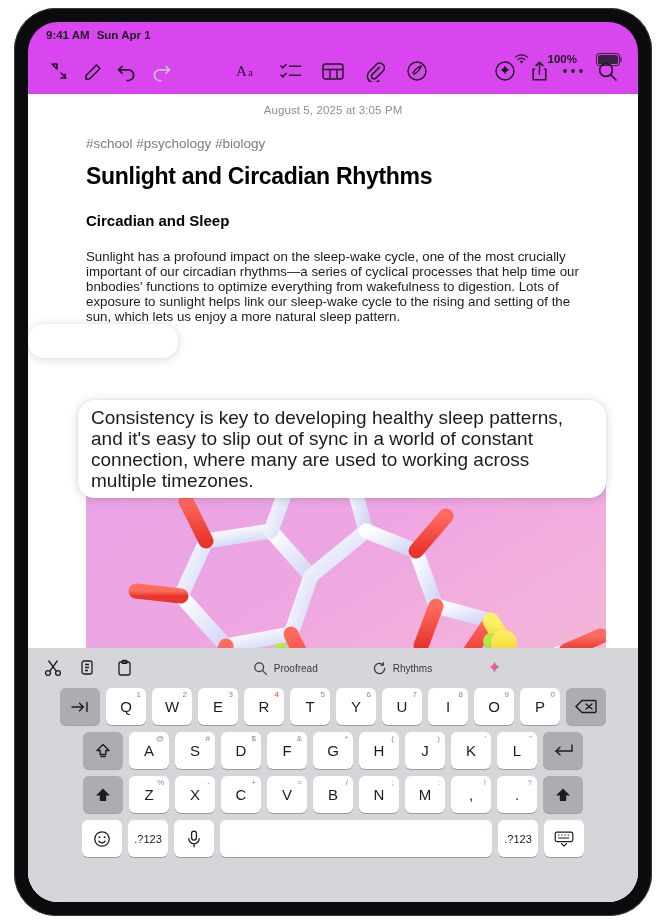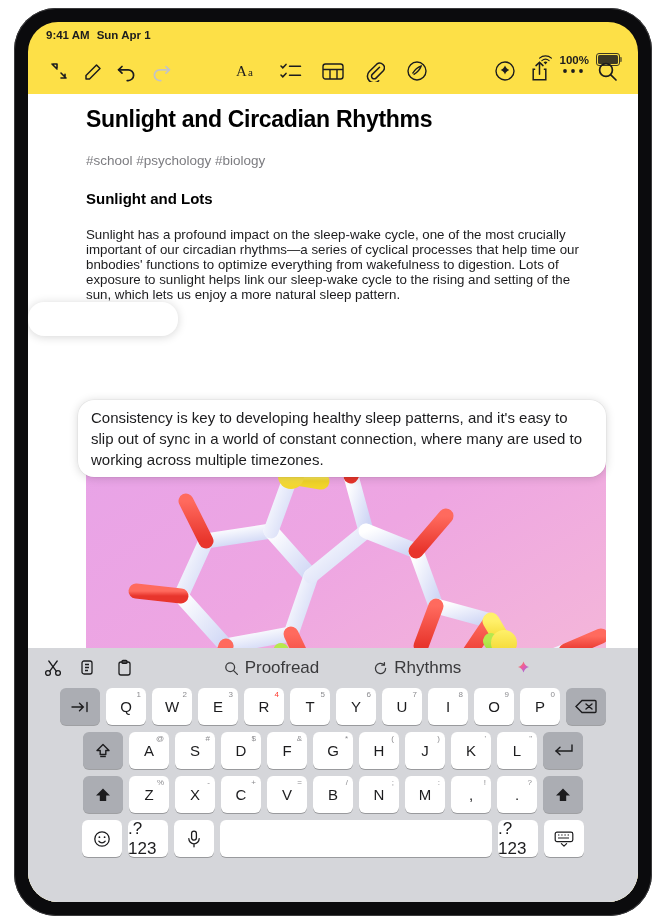--- a/index.html
+++ b/index.html
@@ -20,38 +20,38 @@
     background: #0b0b0d;
     border-radius: 42px;
     box-shadow: 0 0 0 1px #3a3a3c inset;
   }
   #bezel-inner {
     position: absolute;
     left: 14px;
     top: 14px;
     right: 14px;
     bottom: 14px;
-    background: #fde047;
+    background: #d946ef;
     border-radius: 30px;
     overflow: hidden;
   }
   
   #statusbar {
     position: absolute;
     left: 0; top: 0; right: 0;
     height: 26px;
     display: flex;
     align-items: center;
     padding: 0 18px;
     font-size: 11.5px;
     color: #1c1c1e;
     font-weight: 600;
   }
   #statusbar .left { display: flex; gap: 7px; align-items: center; }
-  #statusbar .right { margin-left: auto; display: flex; gap: 7px; align-items: flex-end; margin-top: 48px; }
+  #statusbar .right { margin-left: auto; display: flex; gap: 19px; align-items: center; margin-top: 48px; }
   .battery-shell {
     width: 22px; height: 11px;
     border: 1px solid #1c1c1e;
     border-radius: 3px;
     position: relative;
     opacity: .85;
   }
   .battery-shell::after {
     content: "";
     position: absolute; right: -3px; top: 3px;
@@ -124,21 +124,21 @@
     font-size: 13.3px;
     line-height: 15px;
     color: #1c1c1e;
   }
   
   .bubble {
     position: absolute;
     background: #fff;
     border-radius: 16px;
     box-shadow: 0 1px 10px rgba(0,0,0,.17), 0 0 0 .5px rgba(0,0,0,.06);
-    font-size: 15px;
+    font-size: 19px;
     line-height: 21px;
     color: #1c1c1e;
     padding: 7px 13px;
     box-sizing: border-box;
   }
   #bubble-main {
     left: 50px;
     top: 306px;
     width: 528px;
   }
@@ -175,21 +175,21 @@
     display: flex;
     align-items: center;
     padding: 0 16px;
     box-sizing: border-box;
     color: #1c1c1e;
   }
   #kb-suggest .edit-icons { display: flex; gap: 18px; align-items: center; }
   #kb-suggest .ai-actions {
     margin-left: auto; margin-right: auto;
     display: flex; gap: 54px; align-items: center;
-    font-size: 17px; color: #3a3a3c;
+    font-size: 10px; color: #3a3a3c;
   }
   .ai-action { display: flex; align-items: center; gap: 6px; }
   .kb-rows { padding: 0 5px; }
   .kb-row { display: flex; justify-content: center; gap: 6px; margin-bottom: 7px; }
   .key {
     background: #fff;
     border-radius: 6px;
     height: 37px;
     min-width: 40px;
     display: flex;
@@ -206,21 +206,21 @@
     top: 2px; right: 5px;
     font-size: 8px;
     color: #8b8b8f;
   }
   .key .sup.red { color: #ff3b30; }
   .key.fn { background: #abadb3; box-shadow: 0 1px 0 rgba(0,0,0,.25); }
   .key.wide50 { width: 50px; }
   .key.wide58 { width: 58px; }
   .key.wide68 { width: 68px; }
   .key.space { flex: 1 1 auto; max-width: 272px; }
-  .key.small-text { font-size: 17px; align-items: center; }
+  .key.small-text { font-size: 11px; align-items: center; }
   
   .kb-row .key { width: 40px; }
 </style>
 </head>
 <body>
 
 <div id="device">
   <div id="bezel-inner">
 
     <div id="statusbar">
@@ -326,23 +326,24 @@
         <div class="tb-btn">
           <svg width="21" height="21" viewBox="0 0 21 21" fill="none" stroke="#1c1c1e" stroke-width="1.7" stroke-linecap="round">
               <circle cx="9" cy="9" r="6.4"></circle>
               <path d="M13.8 13.8L19 19"></path>
             </svg>
         </div>
       </div>
     </div>
 
     <div id="doc">
+      <div id="doc-date">August 5, 2025 at 3:05 PM</div>
+      <div id="doc-tags">#school #psychology #biology</div>
       <div id="doc-title">Sunlight and Circadian Rhythms</div>
-      <div id="doc-tags">#school #psychology #biology</div>
-      <div id="doc-h2">Sunlight and Lots</div>
+      <div id="doc-h2">Circadian and Sleep</div>
       <div id="doc-body">Sunlight has a profound impact on the sleep-wake cycle, one of the most crucially important of our circadian rhythms—a series of cyclical processes that help time our bnbodies' functions to optimize everything from wakefulness to digestion. Lots of exposure to sunlight helps link our sleep-wake cycle to the rising and setting of the sun, which lets us enjoy a more natural sleep pattern.</div>
 
       <div id="doc-image">
         <svg width="520" height="320" viewBox="0 0 520 320">
           <defs>
             <linearGradient id="bg" x1="0" y1="0" x2="1" y2="1">
               <stop offset="0%" stop-color="#e7a3e8"></stop>
               <stop offset="45%" stop-color="#eea6e2"></stop>
               <stop offset="100%" stop-color="#f6bcd6"></stop>
             </linearGradient>

